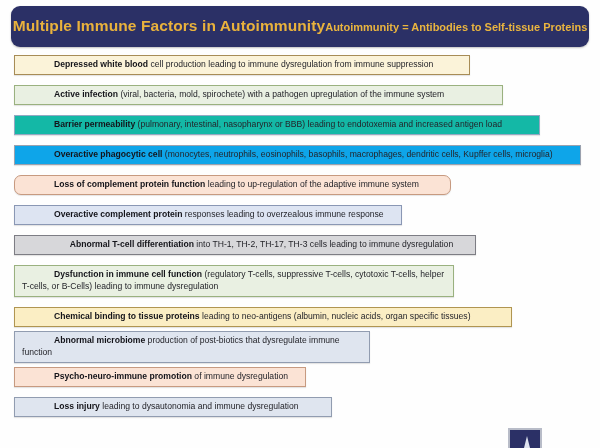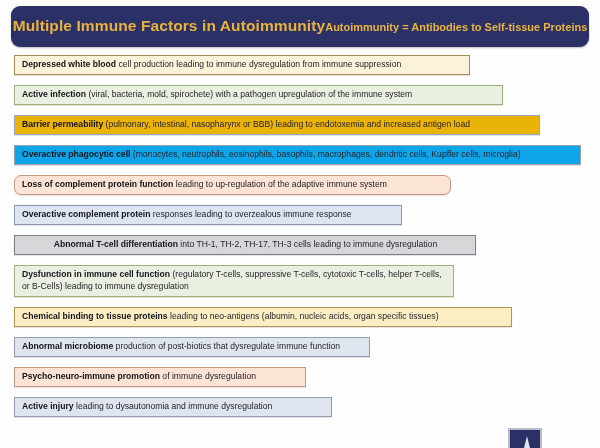--- a/index.html
+++ b/index.html
@@ -84,30 +84,31 @@
     color: #1b1b1b;
     line-height: 1.35;
     margin-left: 14px;
     background: #eef1f7;
     white-space: normal;
     box-shadow: 0 1px 1px rgba(0,0,0,0.10);
   }
   .factor-box .lead {
     font-weight: bold;
     color: #14141a;
+    margin-left: 32px;
   }
   .factor-box .rest {
     font-weight: normal;
     color: #24242a;
   }
 
   
   .c-cream   { background: #fbf3d9; border-color: #a78c56; }
   .c-green   { background: #e9f0e2; border-color: #9ab17f; }
-  .c-bluepale{ background: #eab308; border-color: #93a8c2; }
+  .c-bluepale{ background: #14b8a6; border-color: #93a8c2; }
   .c-grey    { background: #0ea5e9; border-color: #9aa1ae; }
   .c-salmon  { background: #fbe3d5; border-color: #c79a80; }
   .c-peri    { background: #dde4f2; border-color: #8a97b4; }
   .c-greydk  { background: #d7d7da; border-color: #7d7d84; }
   .c-yellow  { background: #fbeec4; border-color: #b09551; }
   .c-bluegrey{ background: #dfe5ef; border-color: #919cb0; }
 
   
   .w1  { width: 456px; }
   .w2  { width: 489px; }
@@ -198,21 +199,21 @@
 
     <div class="factor-row">
       <div class="factor-box c-bluegrey w11"><span class="lead">Abnormal microbiome</span><span class="rest"> production of post-biotics that dysregulate immune function</span></div>
     </div>
 
     <div class="factor-row">
       <div class="factor-box c-salmon w12"><span class="lead">Psycho-neuro-immune promotion</span><span class="rest"> of immune dysregulation</span></div>
     </div>
 
     <div class="factor-row">
-      <div class="factor-box c-bluegrey w13"><span class="lead">Active injury</span><span class="rest"> leading to dysautonomia and immune dysregulation</span></div>
+      <div class="factor-box c-bluegrey w13"><span class="lead">Loss injury</span><span class="rest"> leading to dysautonomia and immune dysregulation</span></div>
     </div>
 
   </div>
 
   <div class="logo-box">
     <div class="logo-flame"></div>
   </div>
 
 </div>
 

